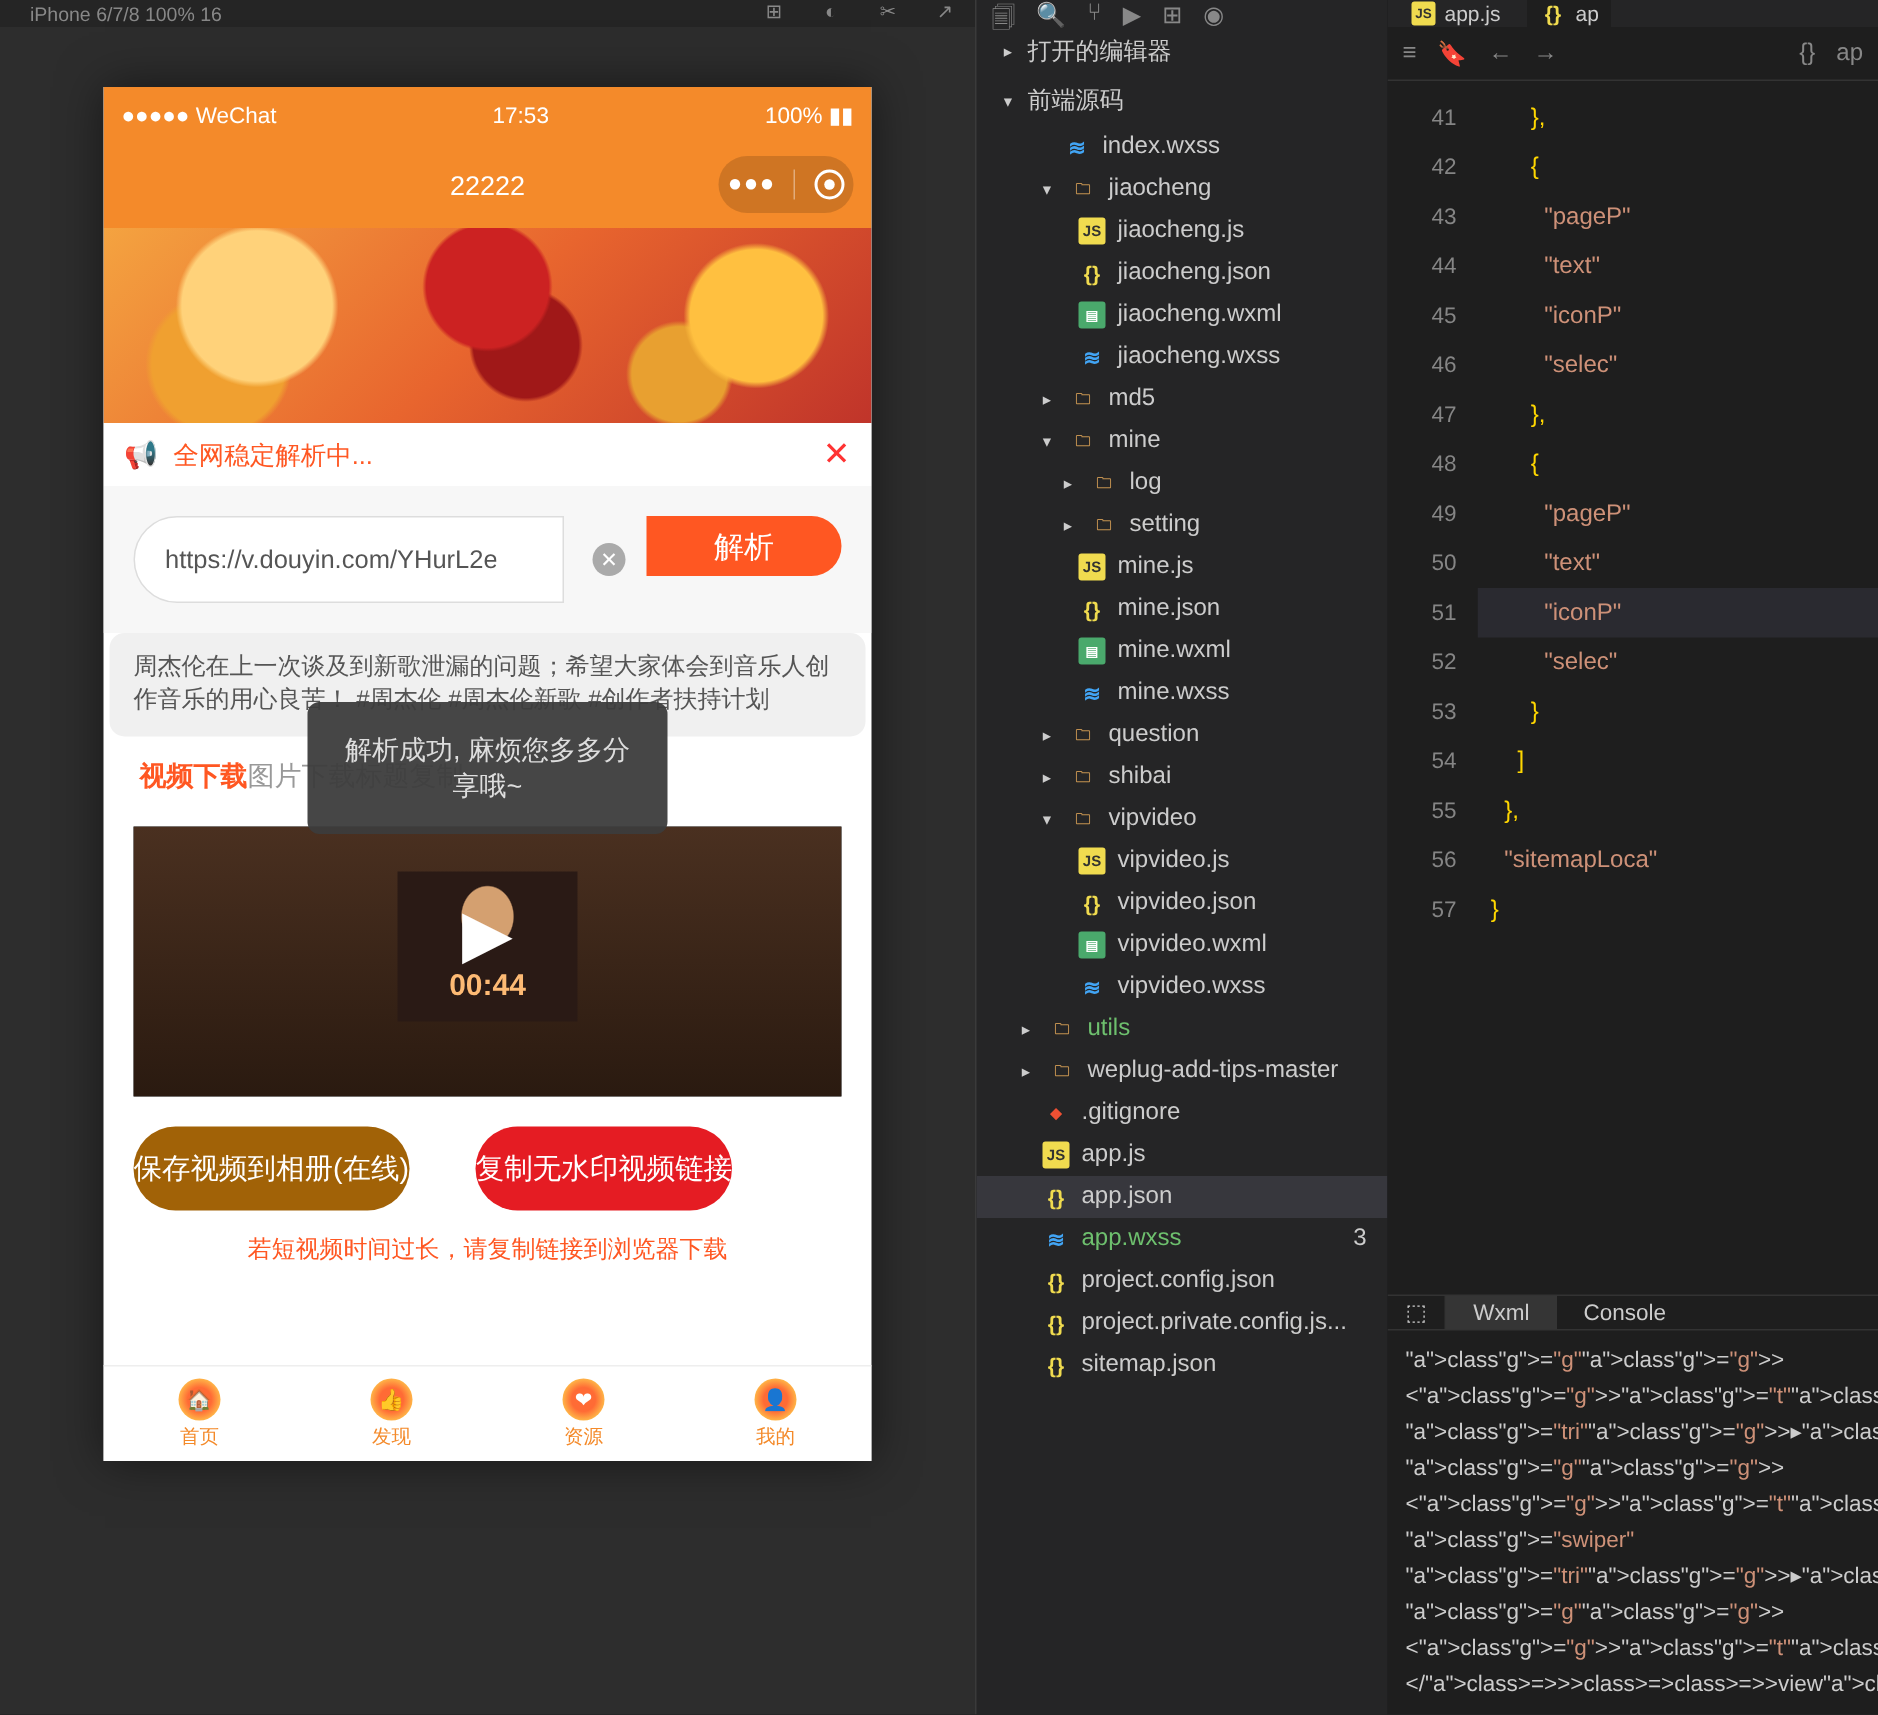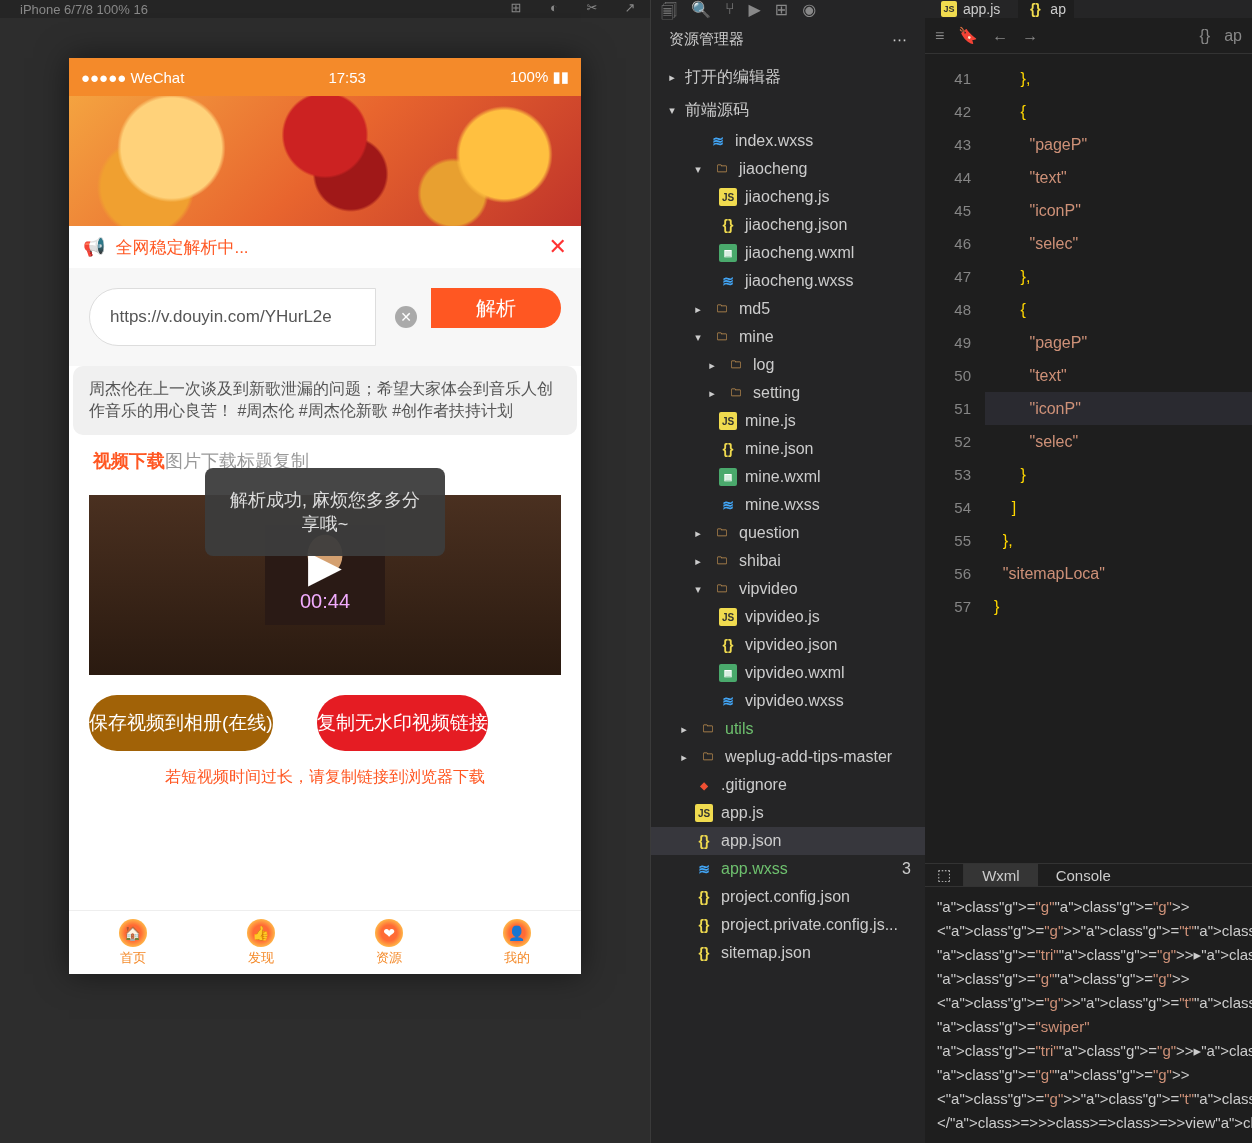--- a/index.html
+++ b/index.html
@@ -31,21 +31,21 @@
 .tabs{display:flex;justify-content:flex-start;padding:14px 24px}
 .tab{font-size:18px;color:#999}
 .tab.active{color:#ff5722;font-weight:600}
 .toast{position:absolute;left:50%;top:410px;transform:translateX(-50%);background:rgba(60,60,60,0.95);color:#ddd;padding:20px 24px;border-radius:8px;font-size:18px;text-align:center;width:240px;z-index:10}
 .video-box{margin:8px 20px 14px;height:180px;background:#1a1a1a;position:relative;display:flex;align-items:center;justify-content:center;overflow:hidden}
 .video-thumb{position:absolute;inset:0;background:linear-gradient(180deg,#4a3020,#2a1a10);display:flex;flex-direction:column;align-items:center;justify-content:center}
 .video-person{width:120px;height:100px;background:radial-gradient(ellipse at 50% 30%,#d4a070 20%,#2a1a15 21%);margin-top:-20px}
 .video-caption{position:absolute;bottom:8px;color:#ffeb3b;font-size:13px;text-align:center;width:100%;line-height:1.4}
 .video-caption .sub{color:#fff;font-size:12px}
 .play-icon{position:absolute;color:#fff;font-size:44px;top:45px;left:50%;transform:translateX(-50%);z-index:2}
-.video-time{position:absolute;color:#f0abfc;font-size:20px;top:95px;left:50%;transform:translateX(-50%);font-weight:400;z-index:2}
+.video-time{position:absolute;color:#fdba74;font-size:20px;top:95px;left:50%;transform:translateX(-50%);font-weight:700;z-index:2}
 .save-btn{margin:6px 20px;height:56px;border-radius:28px;border:none;font-size:19px;font-weight:500;color:#fff}
 .save-btn.green{background:#a16207}
 .save-btn.red{background:#e51c23}
 .warning{margin:10px 20px 0;color:#ff5722;font-size:16px;text-align:center}
 .tabbar{position:absolute;bottom:0;left:0;right:0;height:64px;background:#fff;display:flex;border-top:1px solid #eee}
 .tabbar-item{flex:1;display:flex;flex-direction:column;align-items:center;justify-content:center;gap:2px}
 .tabbar-icon{width:28px;height:28px;border-radius:50%;background:radial-gradient(circle,#ff6b35 40%,#ffb347 70%);display:flex;align-items:center;justify-content:center;color:#fff;font-size:14px}
 .tabbar-label{font-size:13px;color:#f48a2a}
 
 .mid-panel{width:275px;background:#252526;display:flex;flex-direction:column;border-left:1px solid #3a3a3a}
@@ -104,20 +104,28 @@
       <span>↗</span>
     </div>
   </div>
   <div class="phone-stage">
     <div class="phone">
       <div class="status-bar">
         <span>●●●●● WeChat</span>
         <span>17:53</span>
         <span><span>100%</span> ▮▮</span>
       </div>
+      <div class="title-bar">
+        <span>22222</span>
+        <div class="capsule">
+          <span class="capsule-dots">●●●</span>
+          <span style="width:1px;height:20px;background:rgba(255,255,255,0.4)"></span>
+          <span class="capsule-target"></span>
+        </div>
+      </div>
       <div class="banner">
           <div class="banner-deco"></div>
         </div>
       <div class="notice-bar">
         <span class="speaker-icon">📢</span>
         <span class="notice-text">全网稳定解析中...</span>
         <span class="close-x">✕</span>
       </div>
       <div class="input-section">
         <div class="input-wrap">
@@ -167,24 +175,20 @@
 
 <div class="mid-panel">
   <div class="mid-tabs">
     <span>🗐</span>
     <span>🔍</span>
     <span>⑂</span>
     <span>▶</span>
     <span>⊞</span>
     <span>◉</span>
   </div>
-  <div class="explorer-header">
-    <span>资源管理器</span>
-    <span>⋯</span>
-  </div>
   <div class="tree">
     <div class="tree-section">
         <span class="arrow">▸</span>
         <span>打开的编辑器</span>
       </div>
     <div class="tree-section">
         <span class="arrow">▾</span>
         <span>前端源码</span>
       </div>
     <div id="tree-root">

